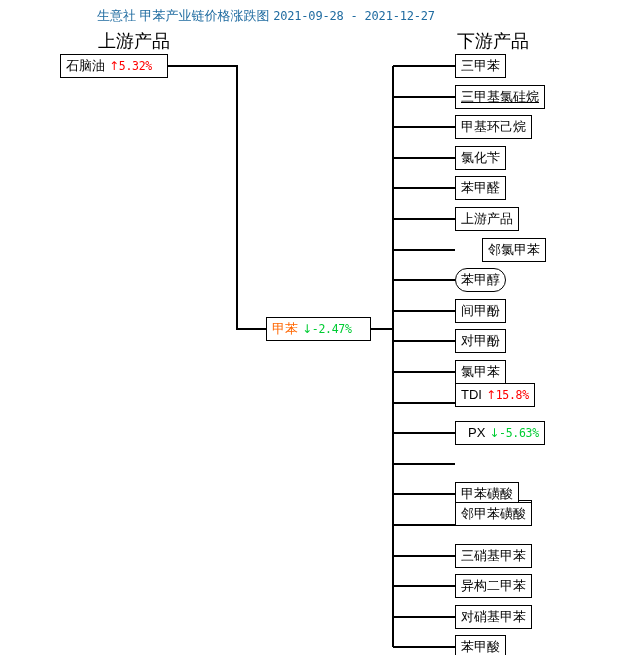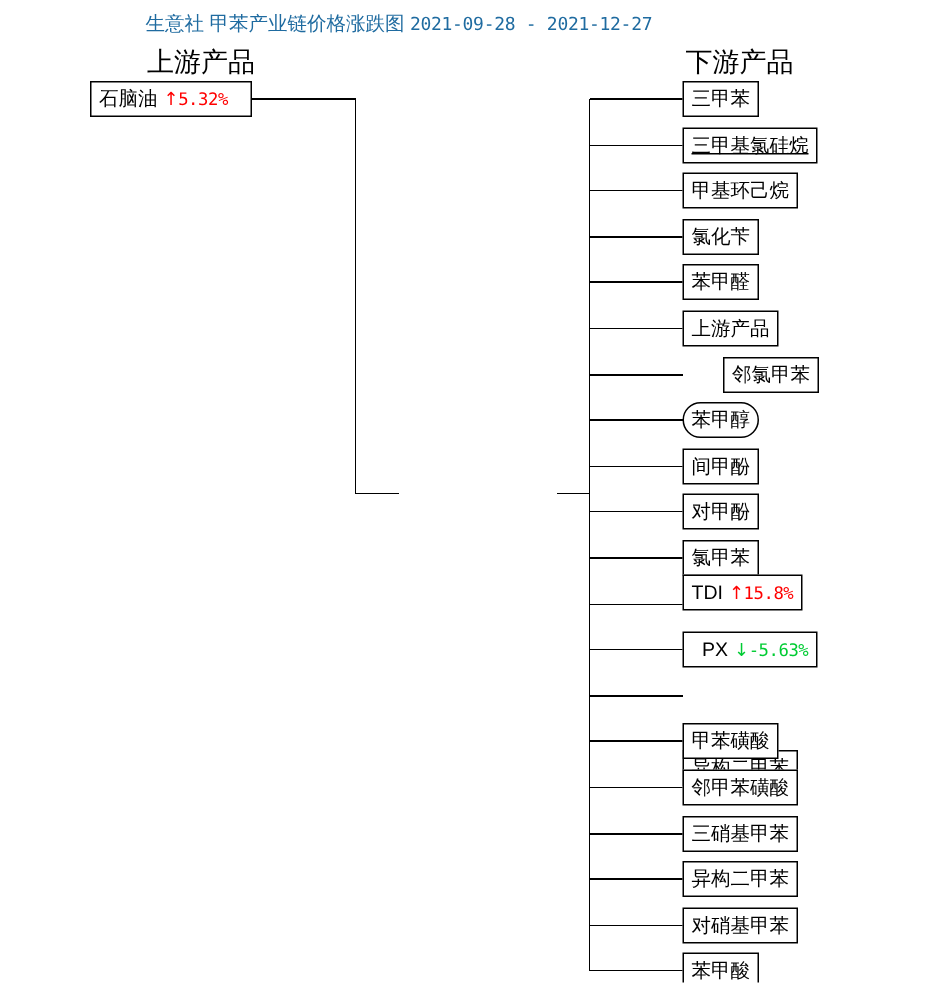--- a/index.html
+++ b/index.html
@@ -140,37 +140,40 @@
         <path d="M393,586 L455,586"></path>
         <path d="M393,617 L455,617"></path>
         <path d="M393,647 L455,647"></path>
       </g>
   </svg>
 
   <div class="node" id="node-naphtha">
     <span class="nm">石脑油</span><span class="pct up"><span class="arrow">↑</span><span>5.32%</span></span>
   </div>
 
+  <div class="node" id="node-center">
+    <span class="nm name-highlight">甲苯</span><span class="pct down"><span class="arrow">↓</span><span>-2.47%</span></span>
+  </div>
 
   <div id="downstream-container">
       <div class="node down-node" style="top: 54px;"><span class="nm">三甲苯</span></div>
       <div class="node down-node" style="top: 85px; text-decoration: underline;"><span class="nm">三甲基氯硅烷</span></div>
       <div class="node down-node" style="top: 115px;"><span class="nm">甲基环己烷</span></div>
       <div class="node down-node" style="top: 146px;"><span class="nm">氯化苄</span></div>
       <div class="node down-node" style="top: 176px;"><span class="nm">苯甲醛</span></div>
       <div class="node down-node" style="top: 207px;"><span class="nm">上游产品</span></div>
       <div class="node down-node" style="top: 238px; margin-left: 27px;"><span class="nm">邻氯甲苯</span></div>
       <div class="node down-node" style="top: 268px; border-radius: 12px;"><span class="nm">苯甲醇</span></div>
       <div class="node down-node" style="top: 299px;"><span class="nm">间甲酚</span></div>
       <div class="node down-node" style="top: 329px;"><span class="nm">对甲酚</span></div>
       <div class="node down-node" style="top: 360px;"><span class="nm">氯甲苯</span></div>
       <div class="node down-node" style="top: 383px;"><span class="nm">TDI</span><span class="pct up"><span class="arrow">↑</span><span>15.8%</span></span></div>
       <div class="node down-node" style="top: 421px; padding-left: 12px;"><span class="nm">PX</span><span class="pct down"><span class="arrow">↓</span><span>-5.63%</span></span></div>
       <div class="node down-node" style="top: 452px; margin-top: 48px;"><span class="nm">异构二甲苯</span></div>
       <div class="node down-node" style="top: 482px;"><span class="nm">甲苯磺酸</span></div>
-      <div class="node down-node" style="top: 513px;"><span class="nm">邻甲苯磺酸</span></div>
+      <div class="node down-node" style="top: 502px;"><span class="nm">邻甲苯磺酸</span></div>
       <div class="node down-node" style="top: 544px;"><span class="nm">三硝基甲苯</span></div>
       <div class="node down-node" style="top: 574px;"><span class="nm">异构二甲苯</span></div>
       <div class="node down-node" style="top: 605px;"><span class="nm">对硝基甲苯</span></div>
       <div class="node down-node" style="top: 635px;"><span class="nm">苯甲酸</span></div>
     </div>
 
 </div>
 
 </body></html>

